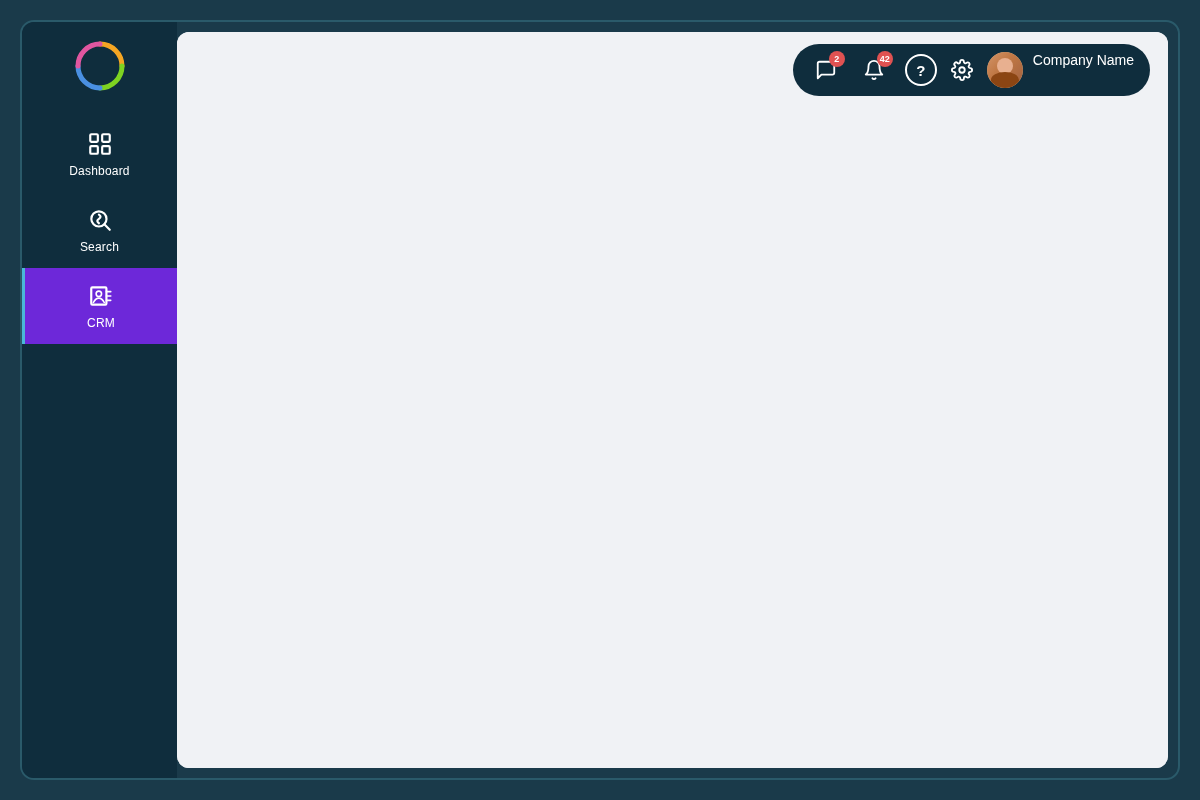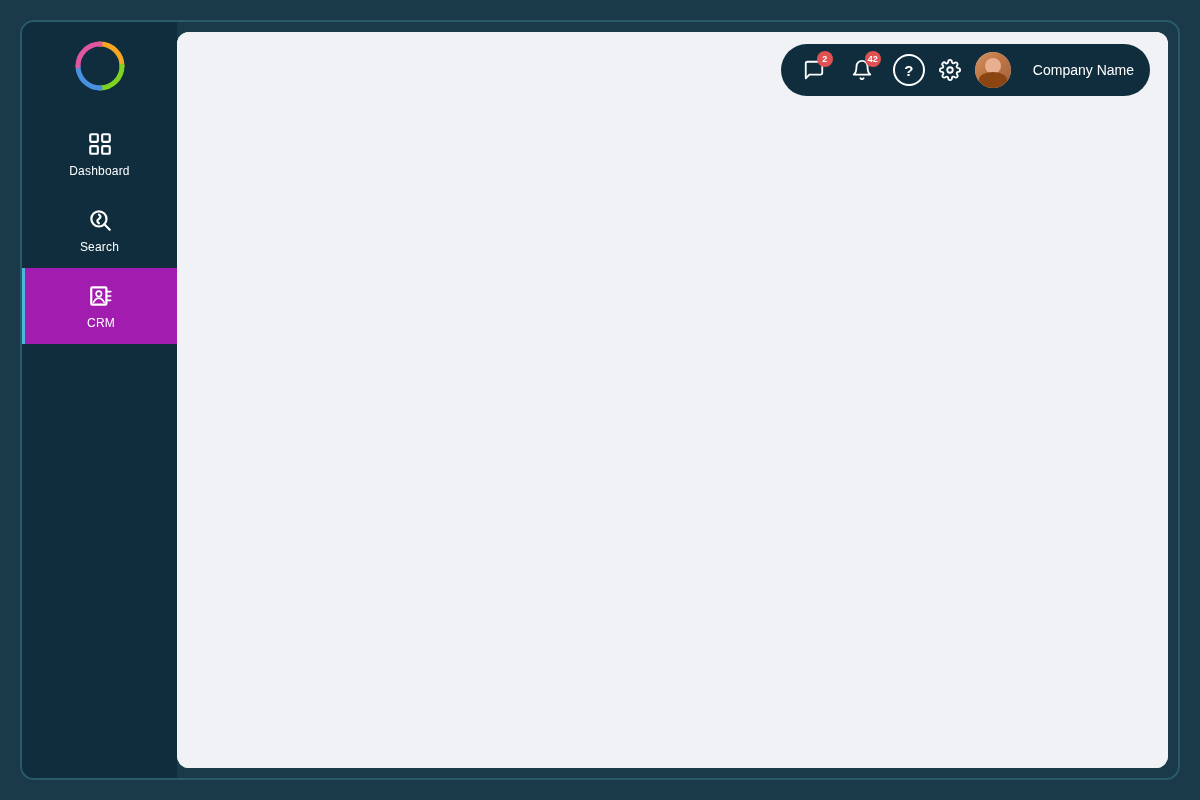--- a/index.html
+++ b/index.html
@@ -62,21 +62,21 @@
       justify-content: center;
       width: 100%;
       padding: 14px 10px;
       cursor: pointer;
       color: #ffffff;
       gap: 6px;
       transition: background 0.15s;
     }
 
     .nav-item.active {
-      background: #a21caf;
+      background: #6d28d9;
       border-left: 3px solid #4ab8d8;
     }
 
     .nav-item .nav-label {
       font-size: 12px;
       color: #ffffff;
       font-weight: 400;
       letter-spacing: 0.2px;
     }
 
@@ -160,22 +160,21 @@
       min-width: 16px;
       height: 16px;
       display: flex;
       align-items: center;
       justify-content: center;
       padding: 0 3px;
     }
 
     .topbar-company {
       display: flex;
-      align-items: center;
-      gap: 22px;
+      gap: 10px;
       cursor: pointer;
     }
 
     .avatar {
       width: 36px;
       height: 36px;
       border-radius: 50%;
       background: #c8a882;
       overflow: hidden;
       display: flex;

